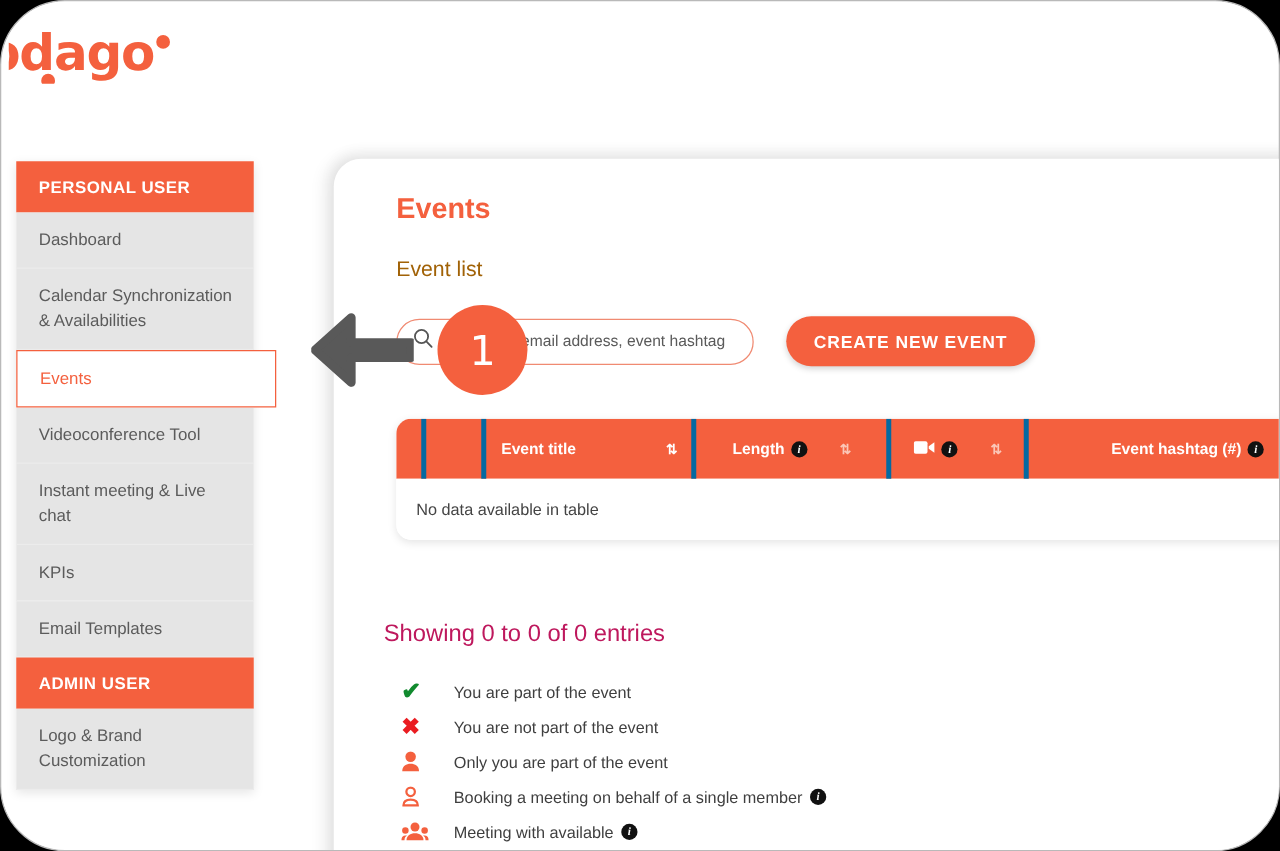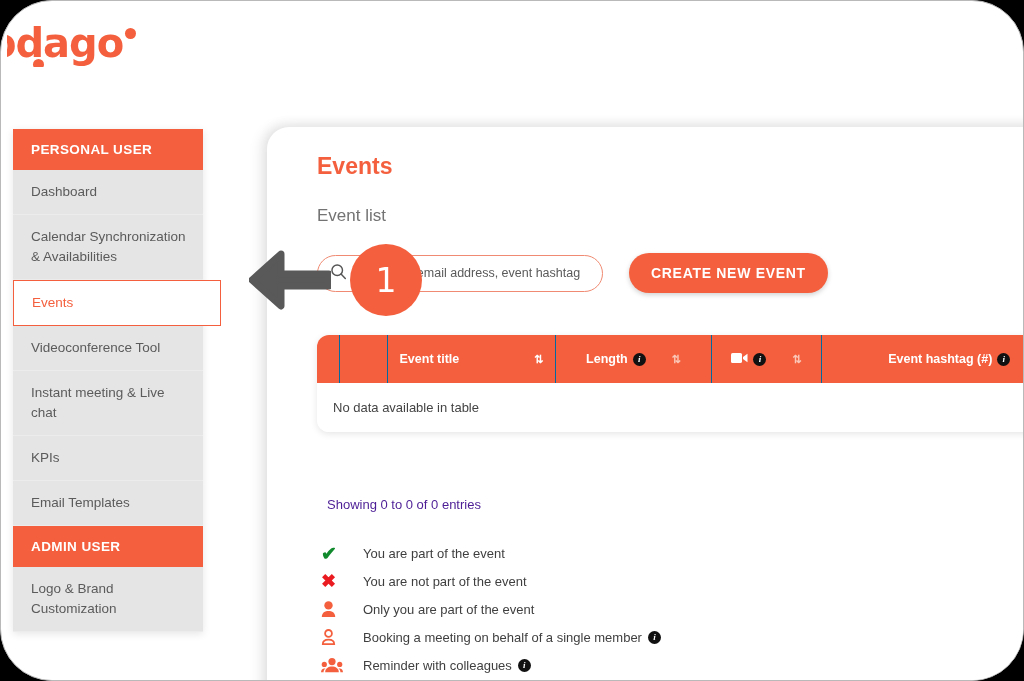--- a/index.html
+++ b/index.html
@@ -84,21 +84,21 @@
     border-radius: 22px 22px 0 0;
     box-shadow: -6px 0 14px rgba(0,0,0,0.09), 0 -4px 12px rgba(0,0,0,0.06);
     overflow: hidden;
   }
   #page-title {
     position: absolute; left: 50px; top: 26px;
     font-size: 23px; font-weight: 700; color: #F4603E;
   }
   #section-title {
     position: absolute; left: 50px; top: 79px;
-    font-size: 17px; font-weight: 400; color: #737373;
+    font-size: 17px; font-weight: 400; color: #a16207;
   }
   
   #search-row { position: absolute; left: 50px; top: 126px; display: flex; align-items: center; }
   #search-box {
     width: 286px; height: 37px;
     border: 1.5px solid #F08A72;
     border-radius: 19px;
     display: flex; align-items: center;
     padding-left: 12px;
     background: #fff;
@@ -137,21 +137,21 @@
     overflow: hidden;
     background: #fff;
   }
   table { border-collapse: collapse; width: 760px; table-layout: fixed; }
   thead th {
     background: #F4603E;
     color: #ffffff;
     font-size: 12.5px;
     font-weight: 700;
     height: 48px;
-    border-right: 1px solid #0369a1;
+    border-right: 4px solid #0369a1;
     vertical-align: middle;
     padding: 0 12px;
     white-space: nowrap;
   }
   thead th.c-pad1 { width: 22px; padding: 0; }
   thead th.c-pad2 { width: 48px; padding: 0; }
   thead th.c-title { width: 168px; text-align: left; }
   thead th.c-length { width: 156px; text-align: center; }
   thead th.c-cam { width: 110px; text-align: center; }
   thead th.c-hash { width: 256px; text-align: center; border-right: none; }
@@ -167,22 +167,22 @@
     text-align: center; font-style: italic;
     font-family: "Liberation Serif", serif;
   }
   tbody td {
     font-size: 13px; color: #444;
     padding: 17px 0 17px 16px;
     background: #fff;
   }
   
   #showing {
-    position: absolute; left: 60px; top: 370px;
-    font-size: 13px; color: #4c1d95;
+    position: absolute; left: 40px; top: 370px;
+    font-size: 19px; color: #be185d;
   }
   #legend { position: absolute; left: 50px; top: 412px; }
   .legend-row { display: flex; align-items: center; height: 28px; }
   .legend-ico { width: 46px; display: flex; justify-content: flex-start; padding-left: 4px; }
   .legend-txt {
     font-size: 13px; color: #3f3f3f;
     display: inline-flex; align-items: center; gap: 6px;
   }
   .tick { color: #118A2E; font-size: 19px; font-weight: 700; line-height: 1; }
   .cross { color: #EA1C21; font-size: 18px; font-weight: 700; line-height: 1; }
@@ -344,21 +344,21 @@
           <svg width="22" height="16" viewBox="0 0 22 16">
             <circle cx="11" cy="4.6" r="3.6" fill="#F4603E"></circle>
             <circle cx="3.3" cy="7.4" r="2.6" fill="#F4603E"></circle>
             <circle cx="18.7" cy="7.4" r="2.6" fill="#F4603E"></circle>
             <path d="M4.2 15.2 C4.2 11.4 7.4 9.6 11 9.6 C14.6 9.6 17.8 11.4 17.8 15.2 Z" fill="#F4603E"></path>
             <path d="M0 15.2 C0 12.8 1.4 11.4 3.4 11.4 L4.6 11.4 C3 12.4 2.6 13.6 2.6 15.2 Z" fill="#F4603E"></path>
             <path d="M22 15.2 C22 12.8 20.6 11.4 18.6 11.4 L17.4 11.4 C19 12.4 19.4 13.6 19.4 15.2 Z" fill="#F4603E"></path>
           </svg>
         </span>
         <span class="legend-txt">
-          <span>Reminder with colleagues</span>
+          <span>Meeting with available</span>
           <span class="info-ico">i</span>
         </span>
       </div>
 
     </div>
   </section>
 
   <div id="annot-arrow">
     <svg width="82" height="72" viewBox="0 0 82 72">
       <path d="M80 30 H32 V10 L3 36 L32 62 V42 H80 Z" fill="#595959" stroke="#595959" stroke-width="7" stroke-linejoin="round"></path>

